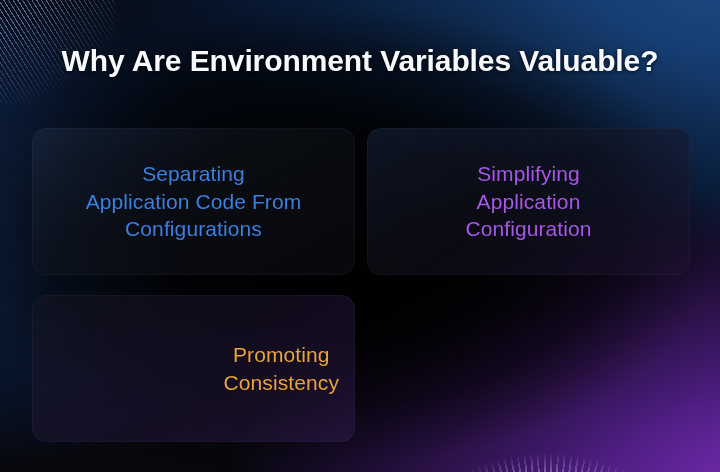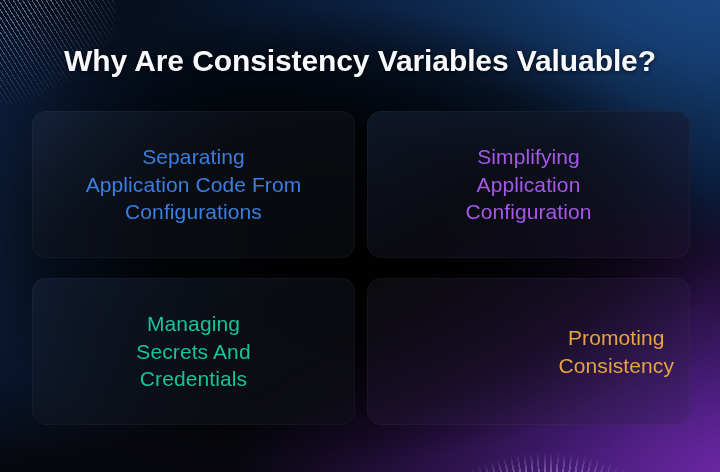--- a/index.html
+++ b/index.html
@@ -133,21 +133,21 @@
     font-weight: bold;
     letter-spacing: -0.1px;
     text-shadow: 0 1px 4px rgba(0,0,0,0.75);
     white-space: nowrap;
   }
 
   
   .grid {
     position: absolute;
     left: 32px;
-    top: 111px;
+    top: 128px;
     width: 658px;
     height: 314px;
     display: grid;
     grid-template-columns: 323px 323px;
     grid-template-rows: 147px 147px;
     column-gap: 12px;
     row-gap: 20px;
   }
   .card {
     position: relative;
@@ -193,34 +193,31 @@
 
   <div class="fan-tl-clip">
     <div class="fan-tl"></div>
   </div>
 
   <div class="fan-br-clip">
     <div class="fan-br-wash"></div>
     <div class="fan-br"></div>
   </div>
 
-  <div class="title">Why Are Consistency Variables Valuable?</div>
+  <div class="title">Why Are Environment Variables Valuable?</div>
 
   <div class="grid">
 
     <div class="card c1">
       <div class="card-label">Separating<br>Application Code From<br>Configurations</div>
     </div>
 
     <div class="card c2">
       <div class="card-label">Simplifying<br>Application<br>Configuration</div>
     </div>
 
-    <div class="card c3">
-      <div class="card-label">Managing<br>Secrets And<br>Credentials</div>
-    </div>
 
     <div class="card c4">
       <div class="card-label">Promoting<br>Consistency</div>
     </div>
 
   </div>
 </div>
 
 </body></html>

